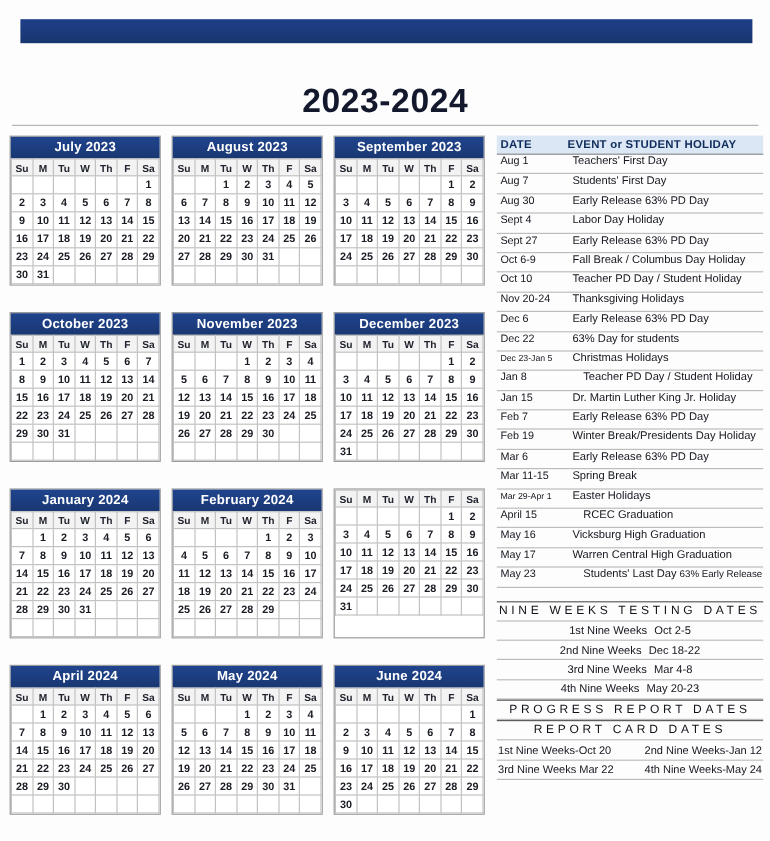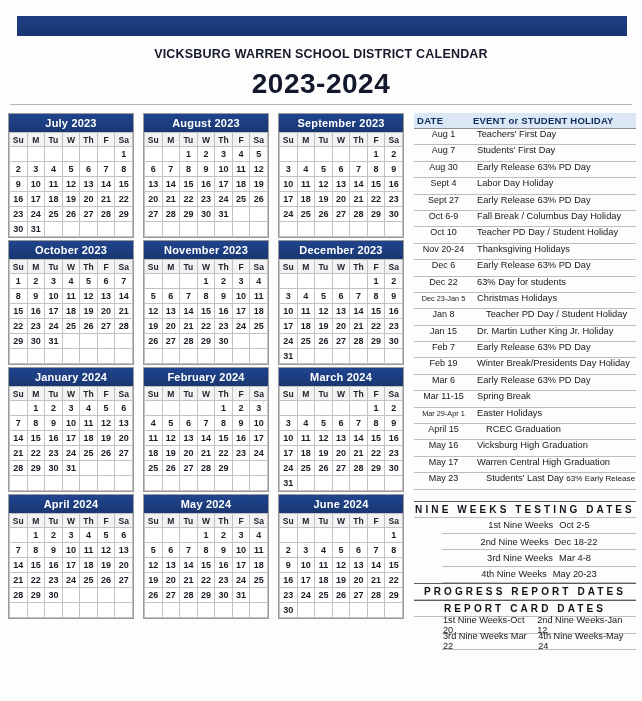--- a/index.html
+++ b/index.html
@@ -62,21 +62,21 @@
   
   .cal-area {
     position: absolute;
     left: 8px;
     top: 113px;
     width: 398px;
   }
   .cal-row {
     display: flex;
     gap: 9px;
-    margin-bottom: 2px;
+    margin-bottom: 22px;
   }
   .month {
     width: 126px;
     border: 1px solid #9a9a9a;
     box-sizing: border-box;
     background: #ffffff;
   }
   .month-head {
     background: linear-gradient(180deg,#20448d 0%, #1c3d80 50%, #193770 100%);
     color: #ffffff;
@@ -147,72 +147,69 @@
     border-bottom: 1px solid #bdbdbd;
     height: 15.4px;
   }
   .ev-row .d {
     width: 56px;
     padding-left: 3px;
     font-size: 9px;
     color: #15171f;
     box-sizing: border-box;
     white-space: nowrap;
-    text-align: center;
   }
   .ev-row .d.tiny { font-size: 7.3px; }
   .ev-row .e {
     flex: 1;
     font-size: 9.3px;
     color: #15171f;
     white-space: nowrap;
   }
   .ev-row .e.indent { padding-left: 7px; }
   .ev-row .e.indent2 { padding-left: 16px; }
   .ev-row .e .small { font-size: 8.1px; }
 
   
   .sec-spacer { height: 11px; }
   .sec-title {
     border-top: 1px solid #5d5d5d;
     border-bottom: 1px solid #bdbdbd;
     text-align: center;
     font-size: 10px;
-    font-weight: bold;
+    font-weight: normal;
     letter-spacing: 3.1px;
     color: #101219;
     padding: 2px 0 2px;
   }
   .sec-row {
     border-bottom: 1px solid #bdbdbd;
     height: 15.4px;
     display: flex;
     align-items: center;
     justify-content: center;
     font-size: 9.3px;
     color: #15171f;
-    margin-left: 28px;
   }
   .sec-row .lbl { padding-right: 6px; }
   .sec-row.two {
     justify-content: space-between;
     padding: 0 1px;
   }
   .sec-row.two span { font-size: 9.2px; }
   .sec-row .c1 { text-align: left; }
   .sec-row .c2 { text-align: left; }
 </style>
 </head>
 <body>
 
 <div id="page">
 
   <div class="top-bar"></div>
 
-  <div class="district-title">VICKSBURG WARREN SCHOOL DISTRICT CALENDAR</div>
 
   <div class="year-title">2023-2024</div>
 
   <div class="title-rule"></div>
 
   <div class="cal-area">
     <div class="cal-row">
         <div class="month">
           <div class="month-head">July 2023</div>
           <table class="month-grid">
@@ -787,21 +784,20 @@
                 <td class="empty">&nbsp;</td>
                 <td class="empty">&nbsp;</td>
                 <td class="empty">&nbsp;</td>
                 <td class="empty">&nbsp;</td>
                 <td class="empty">&nbsp;</td>
               </tr>
             </tbody>
           </table>
         </div>
         <div class="month">
-          <div class="month-head">March 2024</div>
           <table class="month-grid">
             <thead>
               <tr>
                 <th>Su</th>
                 <th>M</th>
                 <th>Tu</th>
                 <th>W</th>
                 <th>Th</th>
                 <th>F</th>
                 <th>Sa</th>

